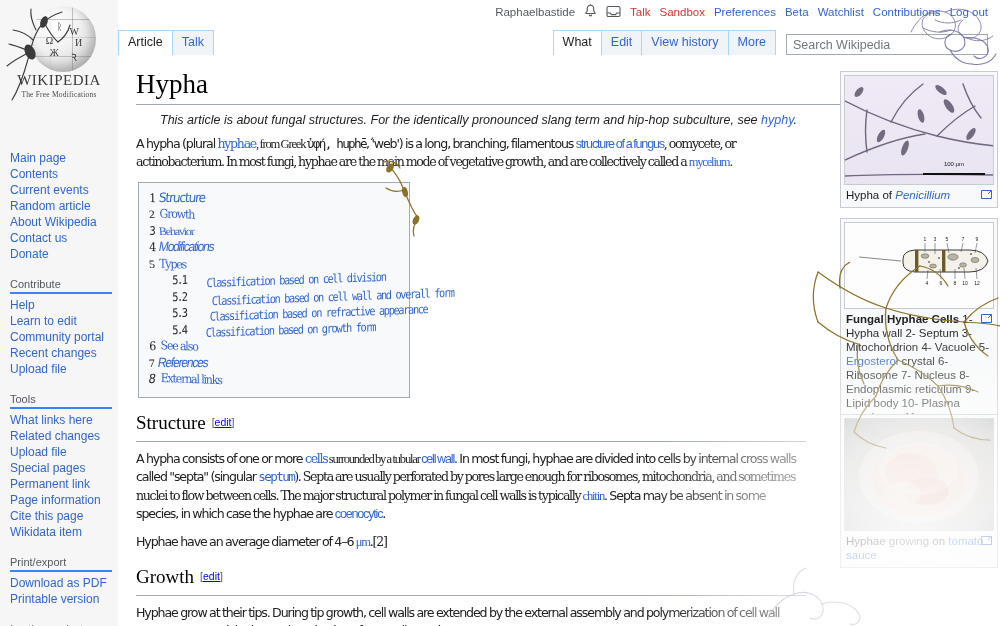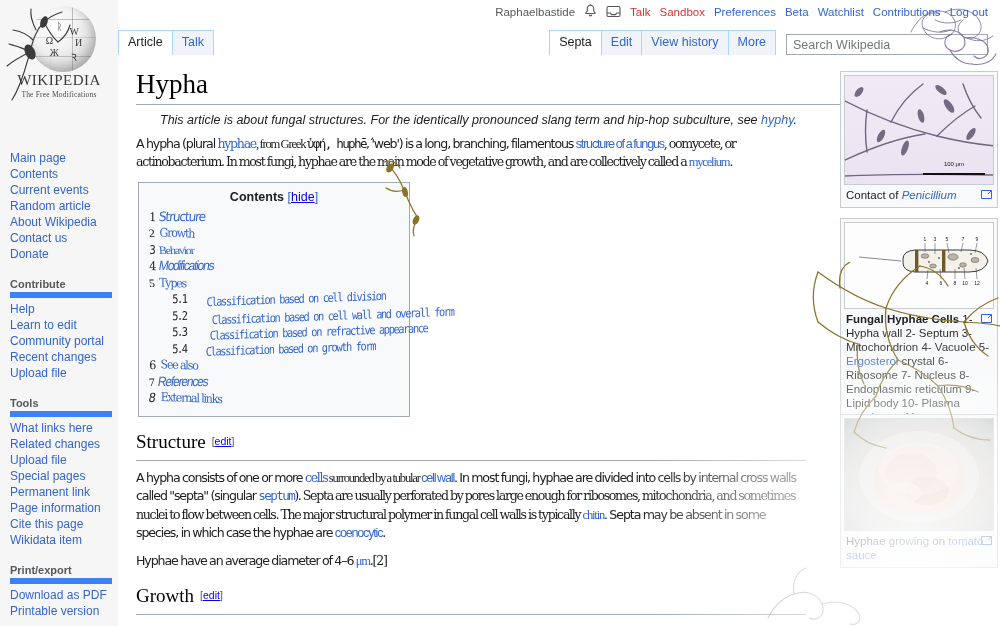--- a/index.html
+++ b/index.html
@@ -55,23 +55,23 @@
   .logo-glyphs span{ position:absolute; }
   .logo-text {
     position:absolute; left:0; top:72px; width:118px; text-align:center;
     font-family:"Liberation Serif", serif; color:#3a3a3a;
   }
   .logo-text .wp { font-size:15px; letter-spacing:.5px; }
   .logo-text .tag { font-size:7.5px; letter-spacing:.2px; margin-top:1px; color:#4a4a4a;}
 
   .portal { margin: 0 0 12px 0; padding: 0 6px 0 10px; }
   .portal h3 {
-    font-size: 11px; font-weight: bold; color: #54595d;
+    font-size: 11px; font-weight: normal; color: #54595d;
     margin: 8px 0 3px 0; padding: 4px 0 2px 0;
-    border-bottom: 6px solid #3b82f6;
+    border-bottom: 2px solid #3b82f6;
   }
   .portal ul { list-style: none; margin: 0; padding: 0; }
   .portal li { margin: 0; padding: 1px 0; line-height: 14px; }
   .portal li a { color: #3366cc; text-decoration: none; font-size: 12px; }
   #nav-main { padding-top: 2px; }
   #nav-main ul { padding-top: 2px; margin-top: 28px; }
 
   
   .tabs-left { position:absolute; left:118px; top:30px; display:flex; align-items:flex-end; z-index:20;}
   .tabs-right { position:absolute; right:12px; top:30px; display:flex; align-items:flex-end; z-index:20;}
@@ -297,44 +297,40 @@
     </div>
 
   </div>
 
   <div class="tabs-left">
     <a href="#" class="vtab selected">Article</a>
     <a href="#" class="vtab">Talk</a>
   </div>
 
   <div class="tabs-right">
-    <a href="#" class="vtab selected">Septa</a>
+    <a href="#" class="vtab selected">What</a>
     <a href="#" class="vtab">Edit</a>
     <a href="#" class="vtab">View history</a>
     <a href="#" class="vtab tab-more">More</a>
     <input class="search-box" type="text" placeholder="Search Wikipedia" style="">
   </div>
 
   <div id="content">
 
     <h1 class="firstHeading">Hypha</h1>
 
     <div class="hatnote">
       <span>This article is about fungal structures. For the identically pronounced slang term and hip-hop subculture, see </span><a href="#">hyphy</a><span>.</span>
     </div>
 
     <p class="scram">
       <span class="warp1">A hypha (plural </span><span class="warp2 lnk">hyphae</span><span class="warp3">, from Greek </span><span class="warp4">ὑφή, huphḗ</span><span class="warp1">, 'web') is a long, branching, filamentous </span><span class="warp5 lnk">structure of a fungus</span><span class="warp2">, oomycete, or actinobacterium. In most fungi, hyphae are the main mode of vegetative growth, and are collectively called a </span><span class="warp3 lnk">mycelium</span><span class="warp1">.</span>
     </p>
 
     <div id="toc">
-      <div class="toctitle">
-        <span>Contents</span>
-        <span class="tochide">[<a href="#">hide</a>]</span>
-      </div>
       <ul>
         <li><span class="tocnum warp2">1</span><span class="warp1">Structure</span></li>
         <li><span class="tocnum warp3">2</span><span class="warp2">Growth</span></li>
         <li><span class="tocnum warp4">3</span><span class="warp3">Behavior</span></li>
         <li><span class="tocnum warp2">4</span><span class="warp5">Modifications</span></li>
         <li><span class="tocnum warp3">5</span><span class="warp2">Types</span></li>
         <li class="lvl2"><span class="tocnum warp4">5.1</span><span class="warp4">Classification based on cell division</span></li>
         <li class="lvl2"><span class="tocnum warp4">5.2</span><span class="warp4">Classification based on cell wall and overall form</span></li>
         <li class="lvl2"><span class="tocnum warp4">5.3</span><span class="warp4">Classification based on refractive appearance</span></li>
         <li class="lvl2"><span class="tocnum warp4">5.4</span><span class="warp4">Classification based on growth form</span></li>
@@ -384,21 +380,21 @@
           <ellipse cx="104" cy="30" rx="3.4" ry="8" transform="rotate(-35 104 30)"></ellipse>
           <ellipse cx="126" cy="58" rx="3" ry="7" transform="rotate(35 126 58)"></ellipse>
           <ellipse cx="96" cy="14" rx="3" ry="7" transform="rotate(-50 96 14)"></ellipse>
           <ellipse cx="14" cy="16" rx="3" ry="6" transform="rotate(40 14 16)"></ellipse>
         </g>
       </svg>
       <div class="scalelabel">100 μm</div>
       <div class="scalebar"></div>
     </div>
     <div class="thumbcaption">
-      <span>Contact of </span><i><a href="#">Penicillium</a></i>
+      <span>Hypha of </span><i><a href="#">Penicillium</a></i>
       <span class="magnify">
         <svg width="11" height="9" viewBox="0 0 11 9">
             <path d="M0.5 0.5h10v8h-10z" fill="none" stroke="#3366cc" stroke-width="1"></path>
             <path d="M10.5 0.5L7 4" stroke="#3366cc" stroke-width="1"></path>
           </svg>
       </span>
     </div>
   </div>
 
   <div class="thumb" id="thumb2">

